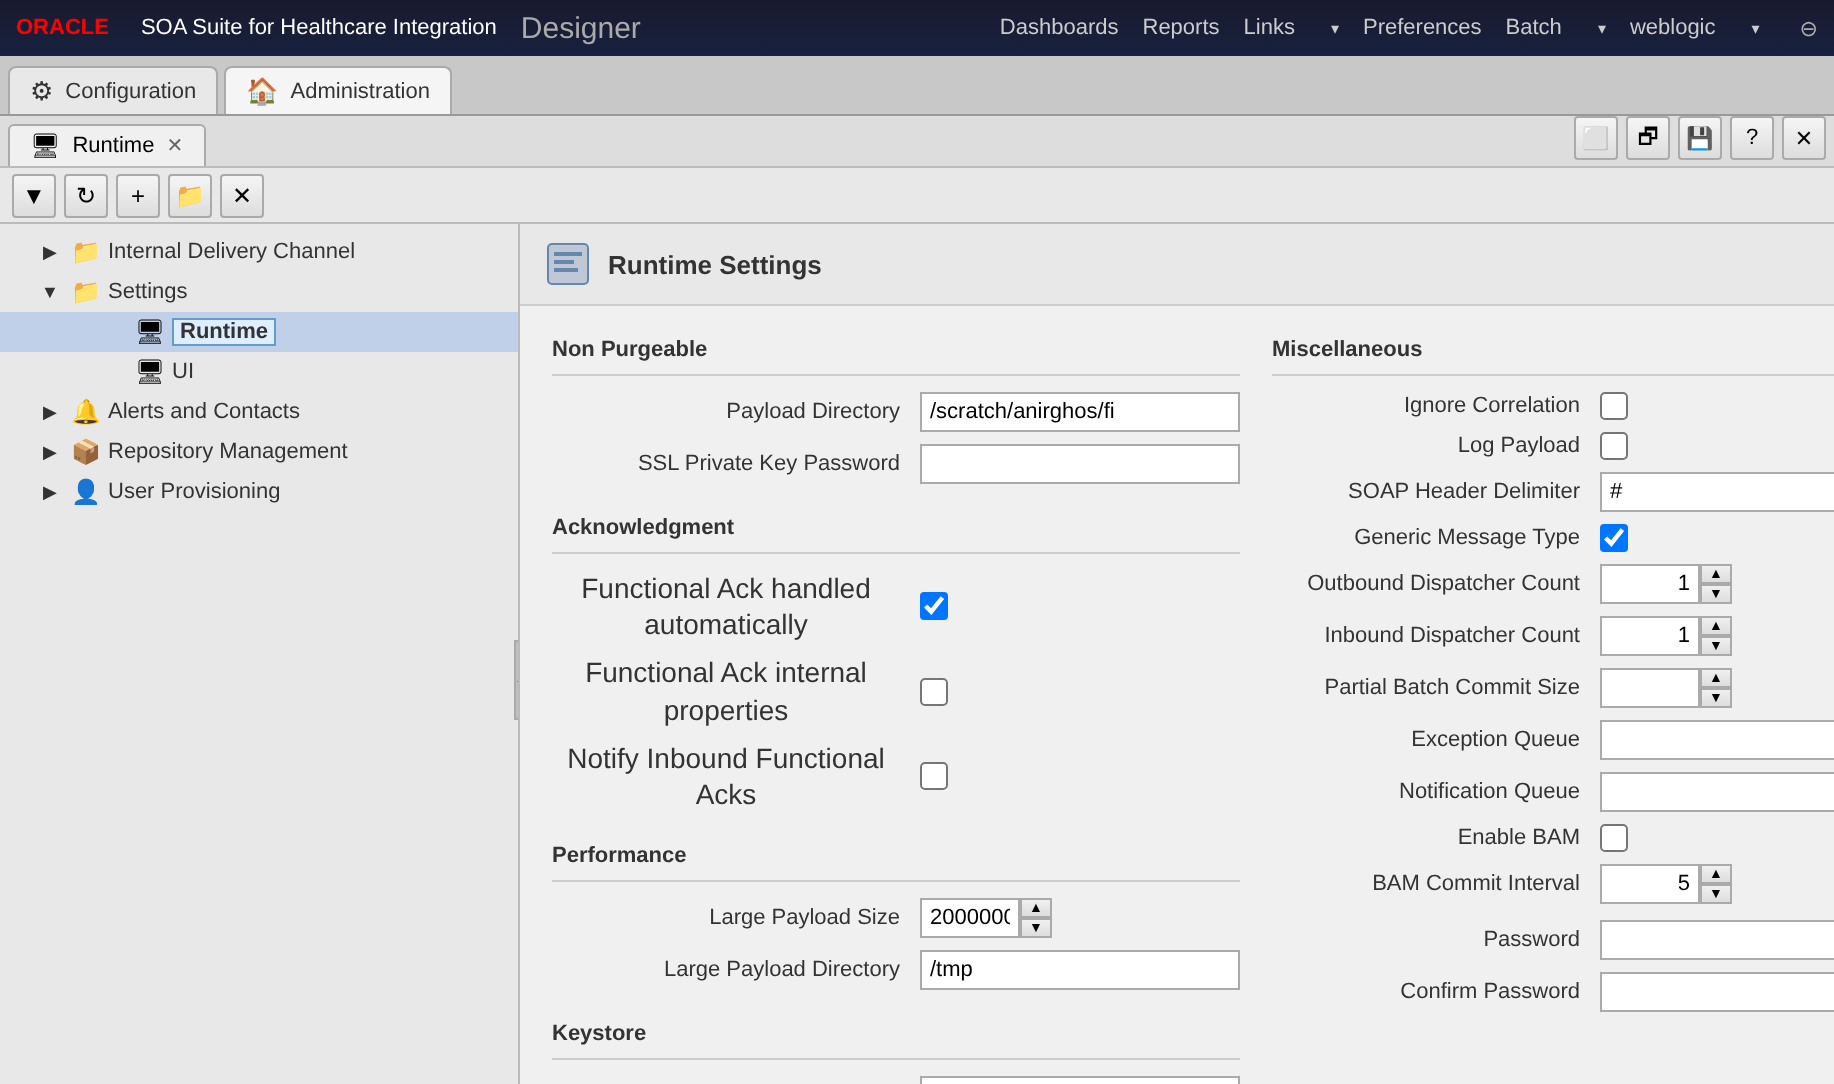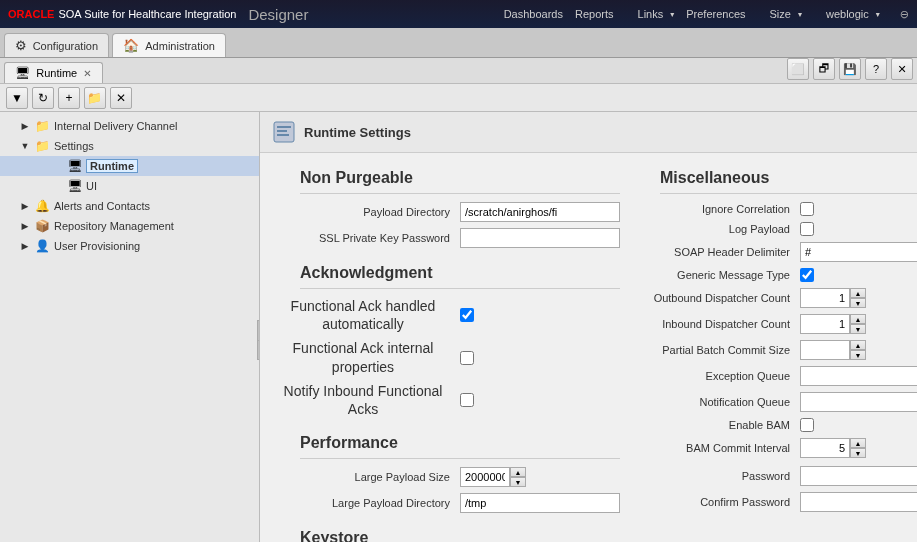--- a/index.html
+++ b/index.html
@@ -11,21 +11,21 @@
       height: 28px;
       display: flex;
       align-items: center;
       padding: 0 8px;
       color: #ccc;
     }
     .oracle-logo {
       color: #ff0000;
       font-weight: bold;
       font-size: 11px;
-      margin-right: 4px;
+      margin-right: 16px;
     }
     .app-title {
       color: #ffffff;
       font-size: 11px;
       margin-right: 12px;
     }
     .nav-links {
       display: flex;
       gap: 12px;
       margin-left: auto;
@@ -33,25 +33,24 @@
     }
     .nav-link {
       color: #cccccc;
       font-size: 11px;
       cursor: pointer;
       text-decoration: none;
     }
     .nav-dropdown {
       display: flex;
       align-items: center;
-      gap: 7px;
+      gap: 18px;
       color: #cccccc;
       font-size: 11px;
       cursor: pointer;
-      margin-left: 12px;
     }
     .dropdown-arrow {
       font-size: 8px;
     }
 
     
     .tab-bar {
       background: #c8c8c8;
       height: 30px;
       display: flex;
@@ -221,27 +220,26 @@
     .form-container {
       display: flex;
       gap: 0;
       padding: 8px;
     }
     .form-left, .form-right {
       flex: 1;
       padding: 0 8px;
     }
     .section-header {
-      font-size: 16px;
+      font-size: 11px;
       font-weight: bold;
       color: #333;
       padding: 8px 0 6px 0;
       border-bottom: 1px solid #ccc;
       margin-bottom: 8px;
-      margin-left: 24px;
     }
     .form-row {
       display: flex;
       align-items: center;
       margin-bottom: 6px;
       gap: 4px;
     }
     .form-label {
       text-align: right;
       color: #333;
@@ -323,21 +321,21 @@
   <span style="color:#aaa; font-size:15px; margin-right:8px;">Designer</span>
   <div class="nav-links">
     <span class="nav-link">Dashboards</span>
     <span class="nav-link">Reports</span>
     <span class="nav-dropdown">
       <span>Links</span>
       <span class="dropdown-arrow">▾</span>
     </span>
     <span class="nav-link">Preferences</span>
     <span class="nav-dropdown">
-      <span>Size</span>
+      <span>Batch</span>
       <span class="dropdown-arrow">▾</span>
     </span>
     <span class="nav-dropdown">
       <span>weblogic</span>
       <span class="dropdown-arrow">▾</span>
     </span>
     <span style="color:#aaa; margin-left:8px; cursor:pointer;">⊖</span>
   </div>
 </div>
 

